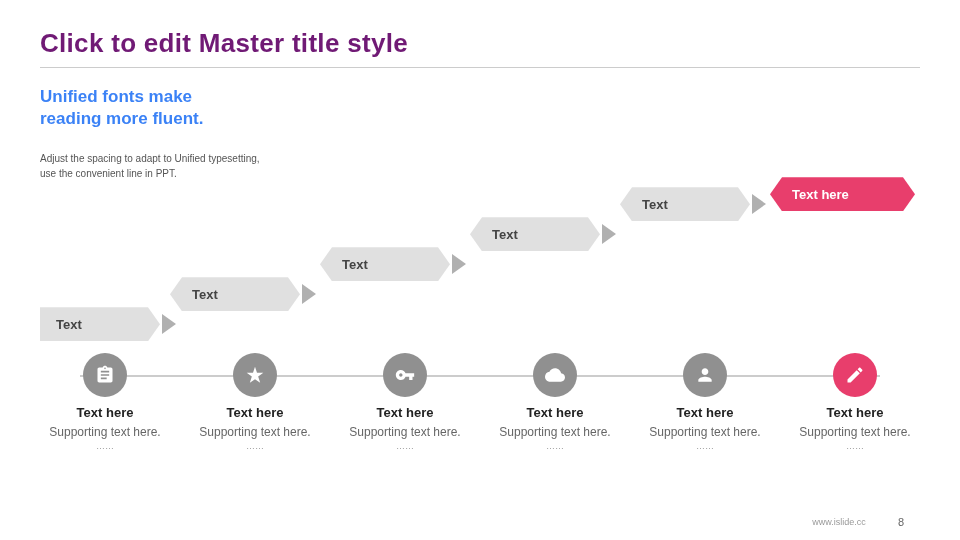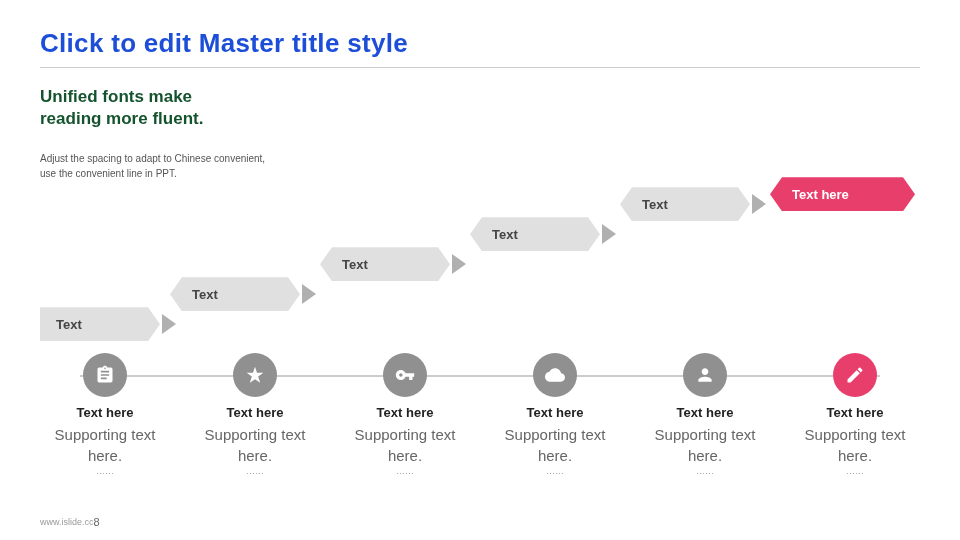--- a/index.html
+++ b/index.html
@@ -22,28 +22,28 @@
 
     .title-area {
       border-bottom: 1px solid #ccc;
       padding-bottom: 8px;
       margin-bottom: 10px;
     }
 
     .main-title {
       font-size: 26px;
       font-weight: bold;
-      color: #1d4ed8;
+      color: #701a75;
       letter-spacing: 0.3px;
     }
 
     .subtitle {
       font-size: 17px;
       font-weight: bold;
-      color: #14532d;
+      color: #3b82f6;
       margin-top: 8px;
       margin-bottom: 6px;
       line-height: 1.3;
     }
 
     .description {
       font-size: 10px;
       color: #555;
       line-height: 1.5;
       margin-bottom: 6px;
@@ -102,40 +102,41 @@
 
     .icon-label {
       font-size: 13px;
       font-weight: bold;
       color: #222;
       margin-bottom: 4px;
       text-align: center;
     }
 
     .icon-support {
-      font-size: 15px;
+      font-size: 12px;
       color: #666;
       text-align: center;
       line-height: 1.4;
     }
 
     .icon-dots {
       font-size: 9px;
       color: #999;
       text-align: center;
     }
 
     .footer {
       position: absolute;
       bottom: 12px;
       left: 40px;
       right: 56px;
       display: flex;
-      justify-content: flex-start;
+      justify-content: flex-end;
       align-items: center;
+      gap: 32px;
     }
 
     .footer-url {
       font-size: 9px;
       color: #999;
     }
 
     .footer-page {
       font-size: 11px;
       color: #666;
@@ -165,21 +166,21 @@
     <h1 class="main-title">Click to edit Master title style</h1>
   </div>
 
   <div style="margin-bottom:4px;">
     <div class="subtitle">
       <span style="white-space:pre-line;">Unified fonts make
 reading more fluent.</span>
     </div>
     <div class="description">
       <br>
-      <span>Adjust the spacing to adapt to Chinese convenient,</span><br>
+      <span>Adjust the spacing to adapt to Unified typesetting,</span><br>
       <span>use the convenient line in PPT.</span>
     </div>
   </div>
 
   <div class="staircase-wrapper">
 
     <div class="stair1">
       <div style="display:flex;align-items:center;">
         <div style="width:120px;height:34px;background:#e0e0e0;display:flex;align-items:center;padding-left:16px;font-size:13px;font-weight:bold;color:#444;clip-path:polygon(0 0, calc(100% - 12px) 0, 100% 50%, calc(100% - 12px) 100%, 0 100%);">
           <span>Text</span>

